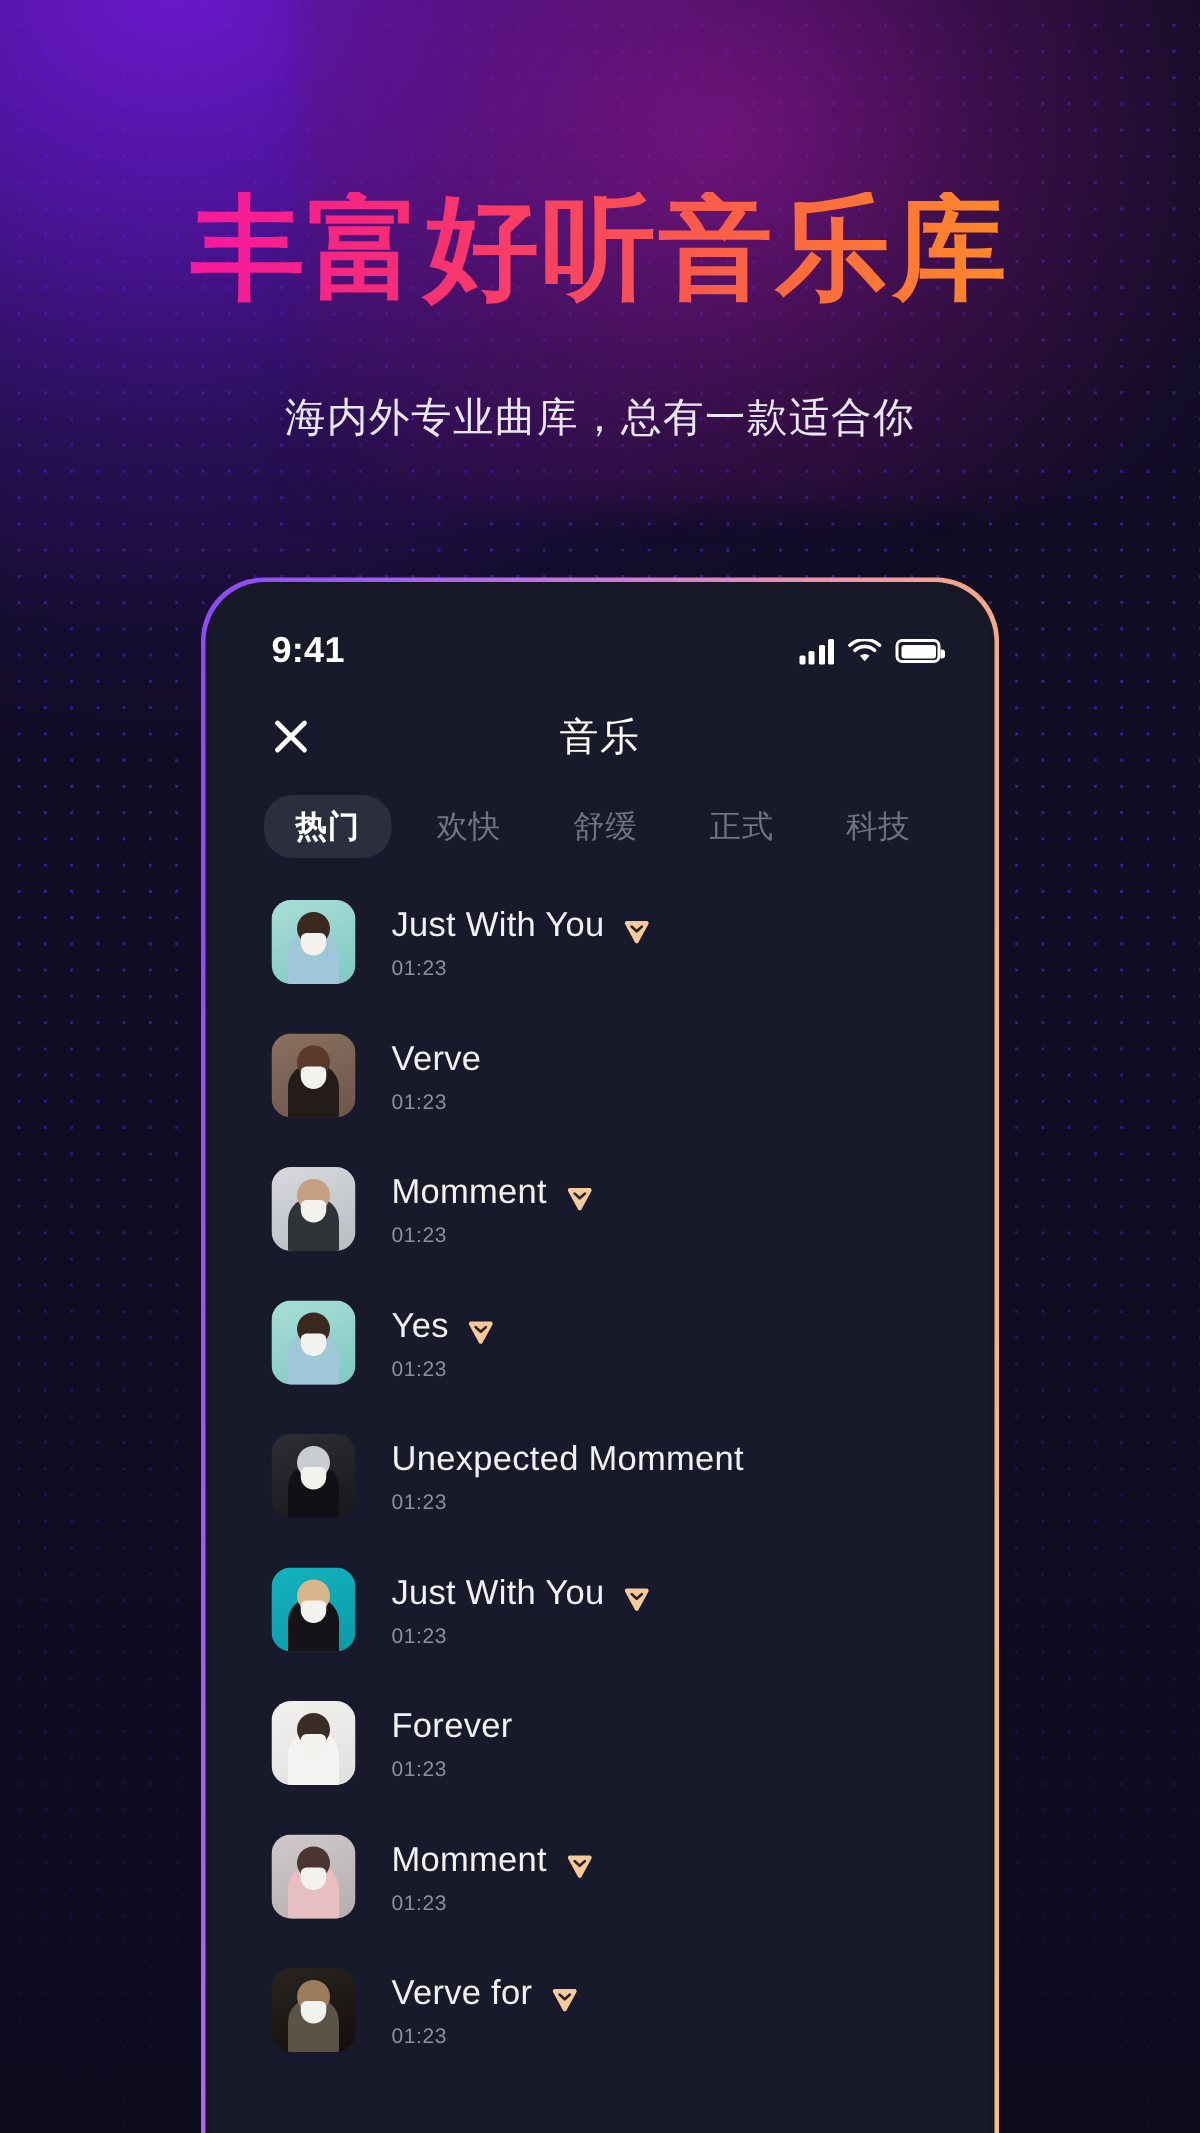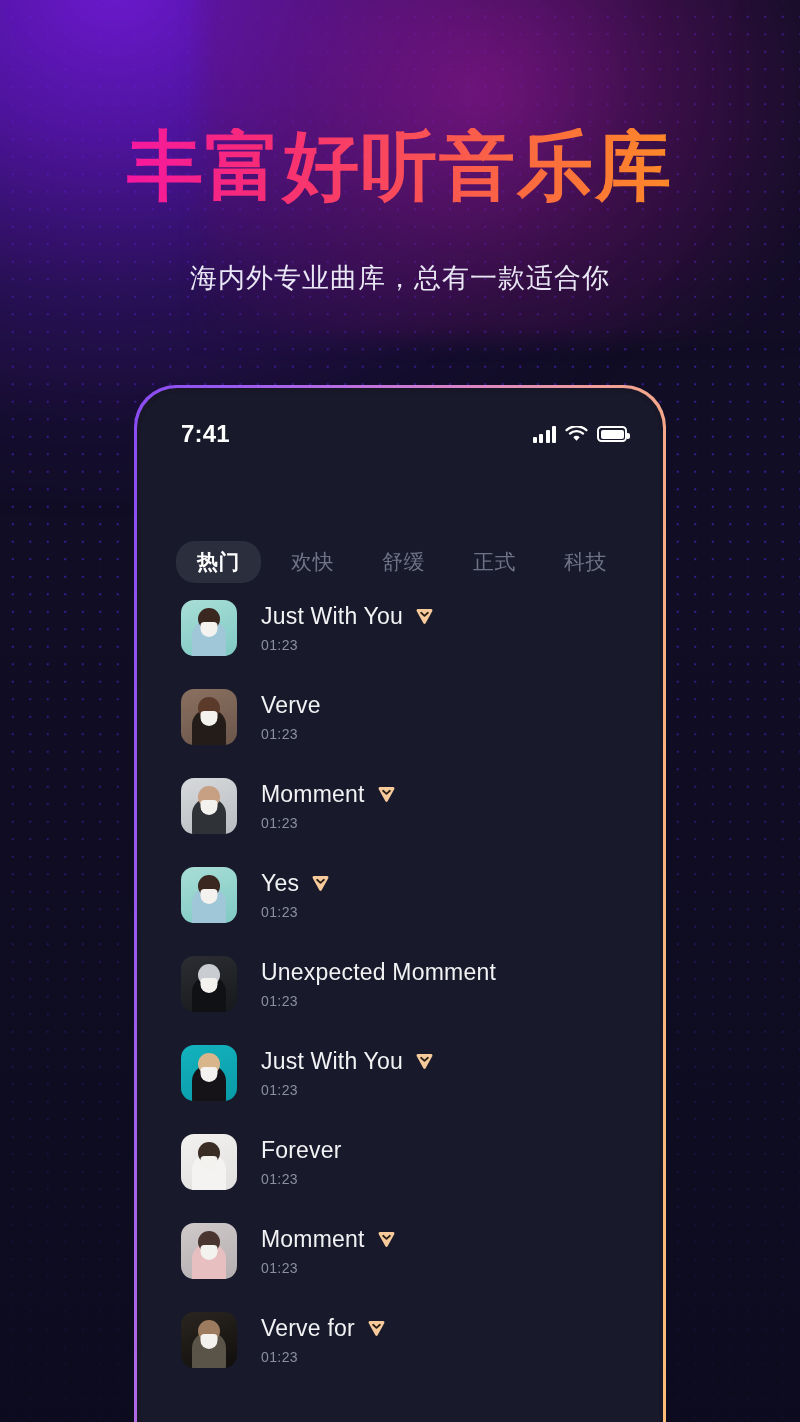--- a/index.html
+++ b/index.html
@@ -157,21 +157,21 @@
     width: 100%;
     text-align: center;
     color: #ffffff;
     font-size: 26px;
     font-weight: 500;
     letter-spacing: 1px;
   }
 
   
   .tabs {
-    position: absolute; left: 0; right: 0; top: 144px;
+    position: absolute; left: 0; right: 0; top: 133px;
     height: 50px;
     display: flex; align-items: center;
     padding-left: 38px;
   }
   .tab {
     font-size: 21px;
     color: #6f7386;
     padding: 7px 0;
     margin-right: 48px;
     white-space: nowrap;
@@ -228,21 +228,21 @@
     width: 17px; height: 15px;
     background: #f3f2ef;
     border-radius: 4px 4px 9px 9px;
   }
   .track-meta {
     margin-left: 24px;
     display: flex; flex-direction: column;
     justify-content: center;
     gap: 7px;
   }
-  .track-title-row { display: flex; align-items: center; gap: 11px; }
+  .track-title-row { display: flex; align-items: flex-end; gap: 11px; }
   .track-title {
     color: #f2f2f4;
     font-size: 23px;
     font-weight: 400;
     letter-spacing: .2px;
   }
   .vip-badge { display: block; width: 21px; height: 17px; }
   .track-dur {
     color: #8b8fa0;
     font-size: 14px;
@@ -263,39 +263,47 @@
   <div class="headline-wrap">
     <div class="headline">丰富好听音乐库</div>
   </div>
   <div class="subheadline">海内外专业曲库，总有一款适合你</div>
 
   <div class="phone-frame">
     <div class="phone-screen">
       <div class="phone-inner">
 
         <div class="statusbar">
-          <div class="status-time">7:41</div>
+          <div class="status-time">9:41</div>
           <div class="status-icons">
             <div class="signal">
               <i></i>
                 <i></i>
                 <i></i>
                 <i></i>
             </div>
             <svg width="23" height="17" viewBox="0 0 23 17">
               <path d="M11.5 14.8 L8.3 11.2 a4.8 4.8 0 0 1 6.4 0 Z" fill="#fff"></path>
               <path d="M4.9 7.6 a9.8 9.8 0 0 1 13.2 0" stroke="#fff" stroke-width="2.3" fill="none" stroke-linecap="round"></path>
               <path d="M1.6 4.2 a14.6 14.6 0 0 1 19.8 0" stroke="#fff" stroke-width="2.3" fill="none" stroke-linecap="round"></path>
             </svg>
             <div class="battery">
                 <span></span>
               </div>
           </div>
         </div>
 
+        <div class="navbar">
+          <div class="close-btn">
+            <svg width="30" height="30" viewBox="0 0 30 30">
+              <path d="M6 6 L24 24 M24 6 L6 24" stroke="#fff" stroke-width="3.2" stroke-linecap="round"></path>
+            </svg>
+          </div>
+          <div class="nav-title">音乐</div>
+        </div>
 
         <div class="tabs">
             <div class="tab active">热门</div>
             <div class="tab">欢快</div>
             <div class="tab">舒缓</div>
             <div class="tab">正式</div>
             <div class="tab">科技</div>
           </div>
 
         <div class="tracklist">

